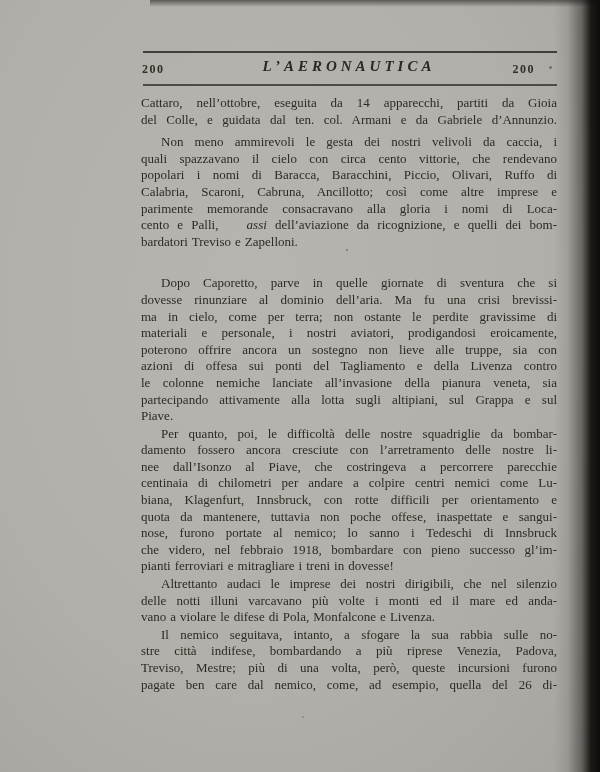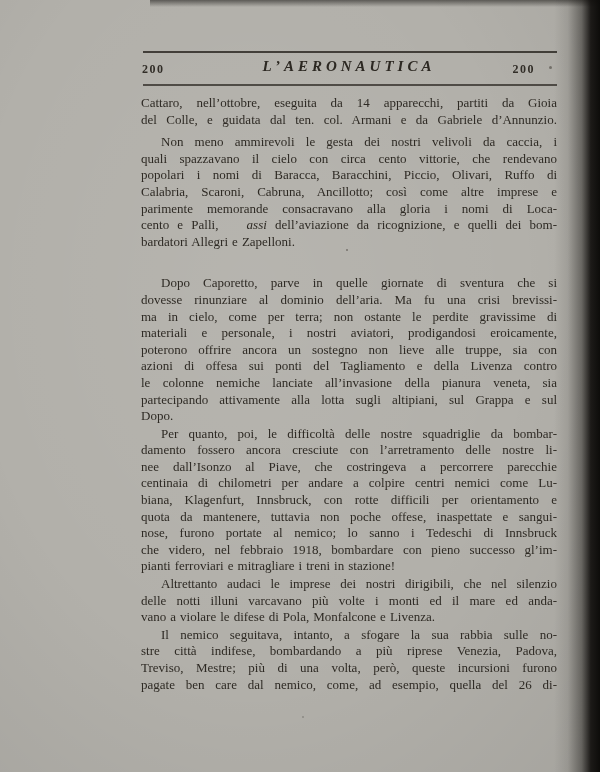--- a/index.html
+++ b/index.html
@@ -81,43 +81,43 @@
         <div class="tline">Cattaro, nell’ottobre, eseguita da 14 apparecchi, partiti da Gioia</div>
         <div class="tline">del Colle, e guidata dal ten. col. Armani e da Gabriele d’Annunzio.</div>
       </div>
       <div class="para indent gap-sm">
         <div class="tline">Non meno ammirevoli le gesta dei nostri velivoli da caccia, i</div>
         <div class="tline">quali spazzavano il cielo con circa cento vittorie, che rendevano</div>
         <div class="tline">popolari i nomi di Baracca, Baracchini, Piccio, Olivari, Ruffo di</div>
         <div class="tline">Calabria, Scaroni, Cabruna, Ancillotto; così come altre imprese e</div>
         <div class="tline">parimente memorande consacravano alla gloria i nomi di Loca-</div>
         <div class="tline"><span>cento e Palli, </span><span class="it">assi</span><span> dell’aviazione da ricognizione, e quelli dei bom-</span></div>
-        <div class="tline">bardatori Allegri e Zapelloni.</div>
+        <div class="tline">bardatori Treviso e Zapelloni.</div>
       </div>
       <div class="para indent gap-lg">
         <div class="tline">Dopo Caporetto, parve in quelle giornate di sventura che si</div>
         <div class="tline">dovesse rinunziare al dominio dell’aria. Ma fu una crisi brevissi-</div>
         <div class="tline">ma in cielo, come per terra; non ostante le perdite gravissime di</div>
         <div class="tline">materiali e personale, i nostri aviatori, prodigandosi eroicamente,</div>
         <div class="tline">poterono offrire ancora un sostegno non lieve alle truppe, sia con</div>
         <div class="tline">azioni di offesa sui ponti del Tagliamento e della Livenza contro</div>
         <div class="tline">le colonne nemiche lanciate all’invasione della pianura veneta, sia</div>
         <div class="tline">partecipando attivamente alla lotta sugli altipiani, sul Grappa e sul</div>
-        <div class="tline">Dopo.</div>
+        <div class="tline">Piave.</div>
       </div>
       <div class="para indent">
         <div class="tline">Per quanto, poi, le difficoltà delle nostre squadriglie da bombar-</div>
         <div class="tline">damento fossero ancora cresciute con l’arretramento delle nostre li-</div>
         <div class="tline">nee dall’Isonzo al Piave, che costringeva a percorrere parecchie</div>
         <div class="tline">centinaia di chilometri per andare a colpire centri nemici come Lu-</div>
         <div class="tline">biana, Klagenfurt, Innsbruck, con rotte difficili per orientamento e</div>
         <div class="tline">quota da mantenere, tuttavia non poche offese, inaspettate e sangui-</div>
         <div class="tline">nose, furono portate al nemico; lo sanno i Tedeschi di Innsbruck</div>
         <div class="tline">che videro, nel febbraio 1918, bombardare con pieno successo gl’im-</div>
-        <div class="tline">pianti ferroviari e mitragliare i treni in stazione!</div>
+        <div class="tline">pianti ferroviari e mitragliare i treni in dovesse!</div>
       </div>
       <div class="para indent">
         <div class="tline">Altrettanto audaci le imprese dei nostri dirigibili, che nel silenzio</div>
         <div class="tline">delle notti illuni varcavano più volte i monti ed il mare ed anda-</div>
         <div class="tline">vano a violare le difese di Pola, Monfalcone e Livenza.</div>
       </div>
       <div class="para indent jlast">
         <div class="tline">Il nemico seguitava, intanto, a sfogare la sua rabbia sulle no-</div>
         <div class="tline">stre città indifese, bombardando a più riprese Venezia, Padova,</div>
         <div class="tline">Treviso, Mestre; più di una volta, però, queste incursioni furono</div>

